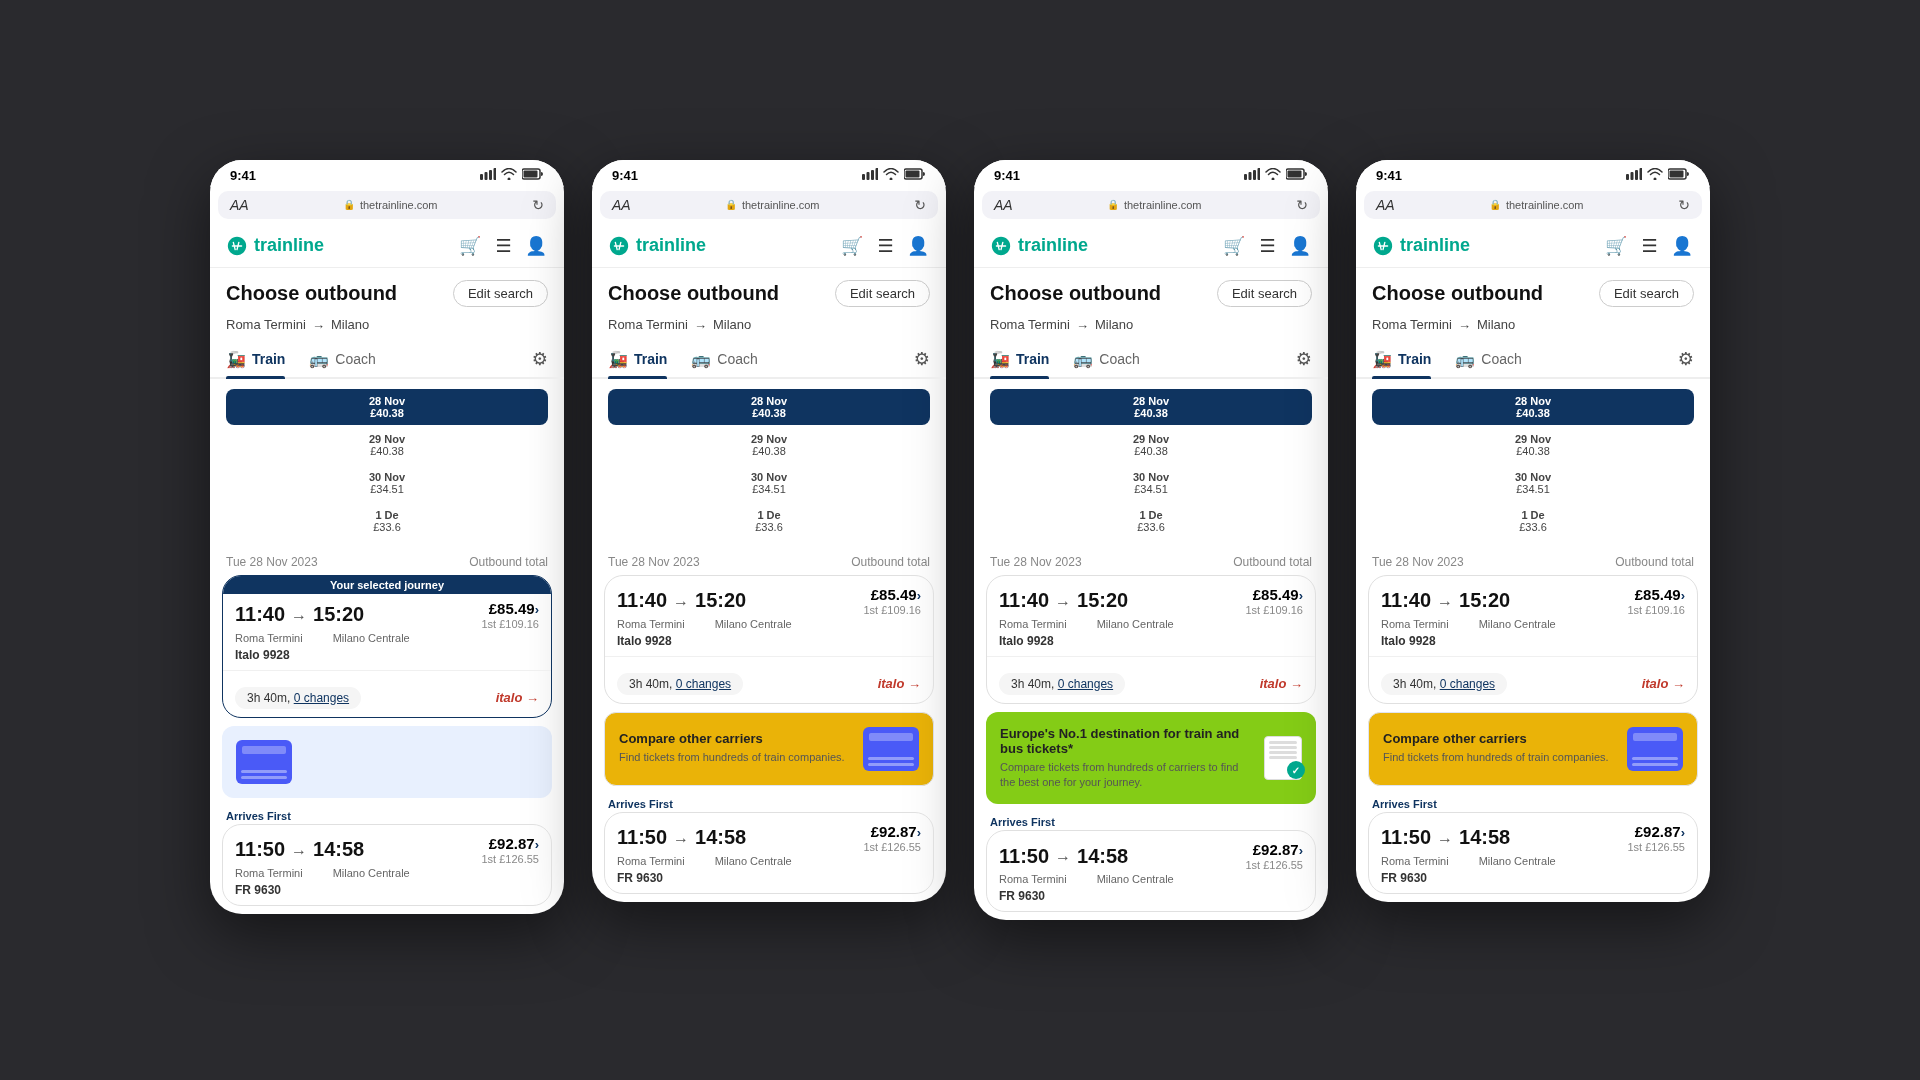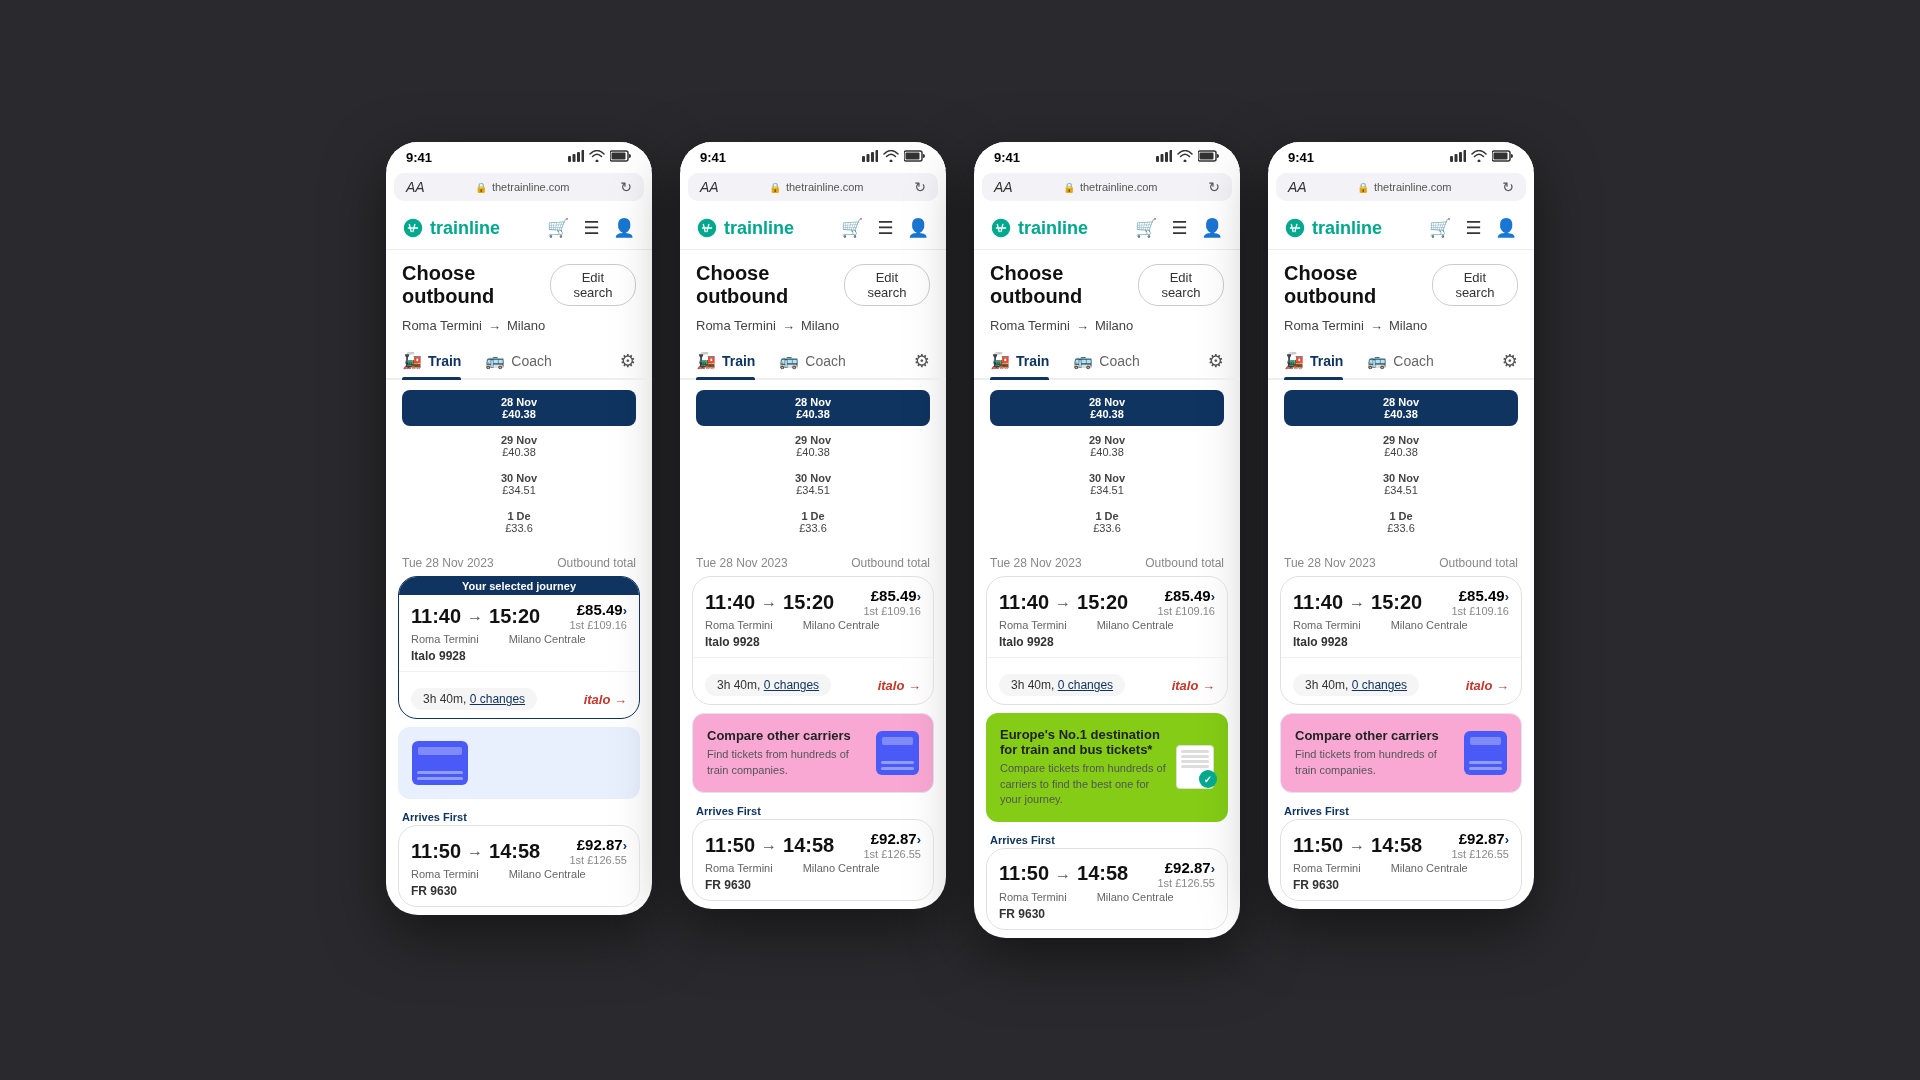--- a/index.html
+++ b/index.html
@@ -12,21 +12,21 @@
       height: 1080px;
       font-family: -apple-system, BlinkMacSystemFont, 'Segoe UI', sans-serif;
     }
     .phones-container {
       display: flex;
       gap: 28px;
       align-items: flex-start;
       padding: 60px 40px;
     }
     .phone {
-      width: 266px;
+      width: 354px;
       background: #fff;
       border-radius: 32px;
       overflow: hidden;
       box-shadow: 0 20px 60px rgba(0,0,0,0.5);
       flex-shrink: 0;
     }
     .status-bar {
       background: #fff;
       padding: 8px 20px 4px;
       display: flex;
@@ -268,21 +268,21 @@
       justify-content: space-between;
       gap: 10px;
     }
     .banner-card.blue-banner {
       background: #e8f0fe;
     }
     .banner-card.green-banner {
       background: #84cc16;
     }
     .banner-card.white-banner {
-      background: #f9a8d4;
+      background: #eab308;
       border: 1px solid #e0e4f0;
     }
     .banner-text h4 {
       font-size: 13px;
       font-weight: 700;
       color: #222;
       margin-bottom: 4px;
     }
     .banner-text p {
       font-size: 11px;

